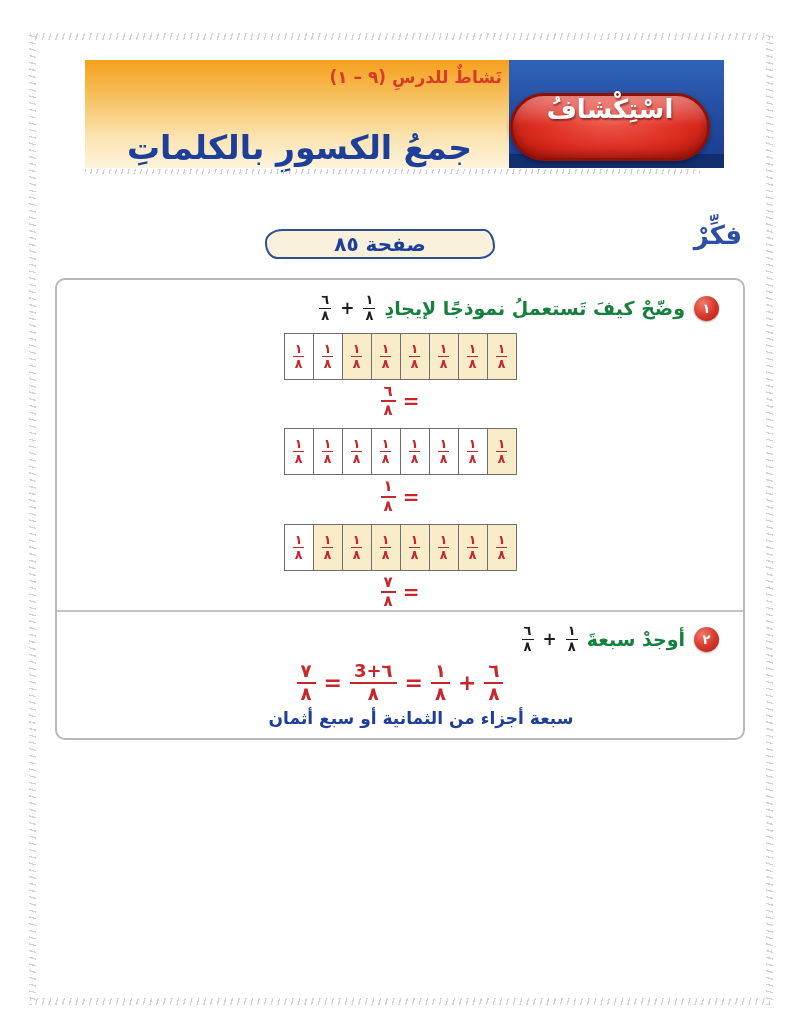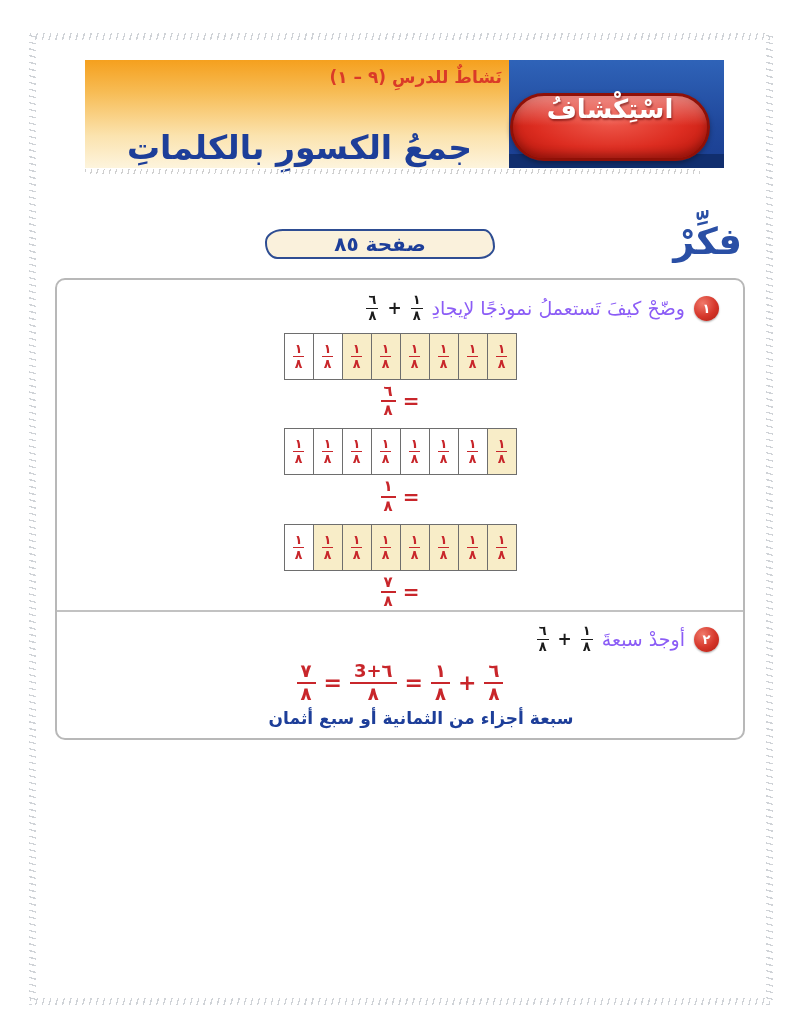--- a/index.html
+++ b/index.html
@@ -33,34 +33,34 @@
           display:flex;align-items:flex-start;justify-content:center;}
   .explore-badge span{color:#ffffff;font-size:26px;font-weight:bold;
           text-shadow:1px 2px 2px rgba(90,0,0,.55);direction:rtl;line-height:1;}
 
   
   .sticker{position:absolute;left:265px;top:181px;width:230px;height:30px;background:#faf1dc;
           border:2px solid #2e4d92;border-radius:22px 14px 20px 15px / 16px 22px 15px 20px;
           display:flex;align-items:center;justify-content:center;box-sizing:border-box;margin-top:48px;}
   .sticker span{color:#1d3e99;font-size:20px;font-weight:bold;direction:rtl;}
 
-  .think{position:absolute;right:58px;top:220px;color:#2a4fa5;font-size:37px;font-weight:bold;direction:rtl;}
+  .think{position:absolute;right:58px;top:220px;color:#2a4fa5;font-size:26px;font-weight:bold;direction:rtl;}
 
   
   .main-box{position:absolute;left:55px;top:278px;width:690px;height:462px;background:#ffffff;
           border:2px solid #b8b8b8;border-radius:10px;box-sizing:border-box;}
   .section-q1{height:332px;border-bottom:2px solid #c2c2c2;box-sizing:border-box;padding-top:13px;}
   .section-q2{padding-top:12px;}
 
   .qline{display:flex;align-items:center;gap:9px;padding-right:24px;direction:rtl;}
   .qnum-circle{width:25px;height:25px;border-radius:50%;flex-shrink:0;
           background:radial-gradient(circle at 35% 30%,#f0796a,#d5362a 55%,#b01d12);
           color:#fff;display:flex;align-items:center;justify-content:center;
           font-size:13px;font-weight:bold;box-shadow:0 1px 2px rgba(0,0,0,.35);}
-  .qtext{font-size:19px;color:#8b5cf6;font-weight:400;line-height:1.6;white-space:nowrap;}
+  .qtext{font-size:19px;color:#15803d;font-weight:700;line-height:1.6;white-space:nowrap;}
 
   .frac{display:inline-flex;flex-direction:column;align-items:center;line-height:1.15;}
   .frac .num{border-bottom:2px solid currentColor;padding:0 3px;}
   .frac-inline{font-size:13px;font-weight:bold;color:#1c1c1c;}
   .frac-inline .num{border-bottom-width:1.5px;padding:0 2px;}
   .plus-inline{font-size:17px;font-weight:bold;color:#1c1c1c;}
 
   .strip-block{margin:9px auto 6px;width:233px;}
   .strip{display:flex;direction:ltr;}
   .cell{width:29px;height:45px;border:1px solid #6e6e6e;margin-left:-1px;background:#ffffff;

